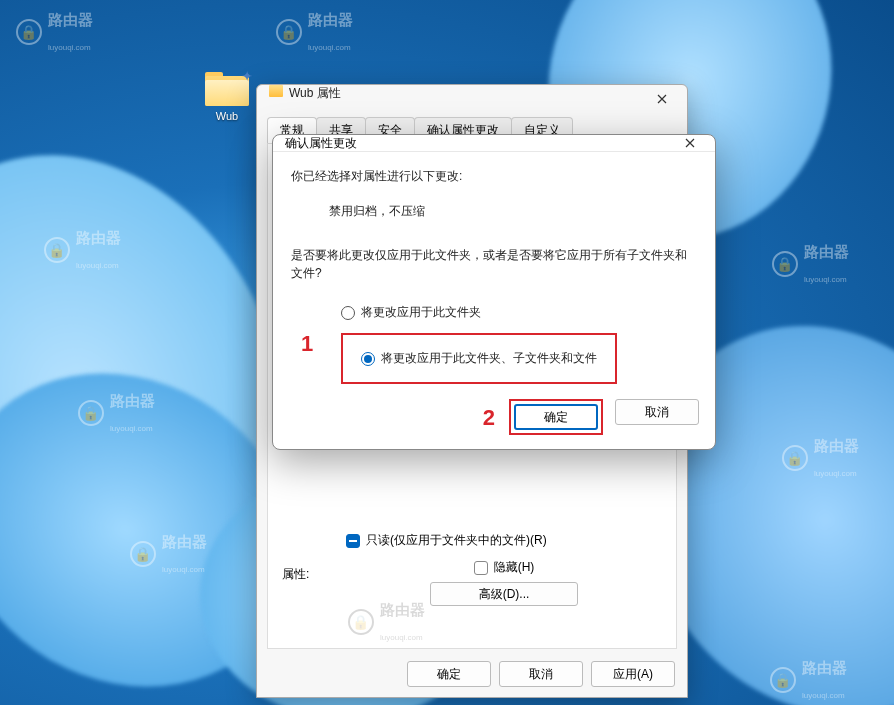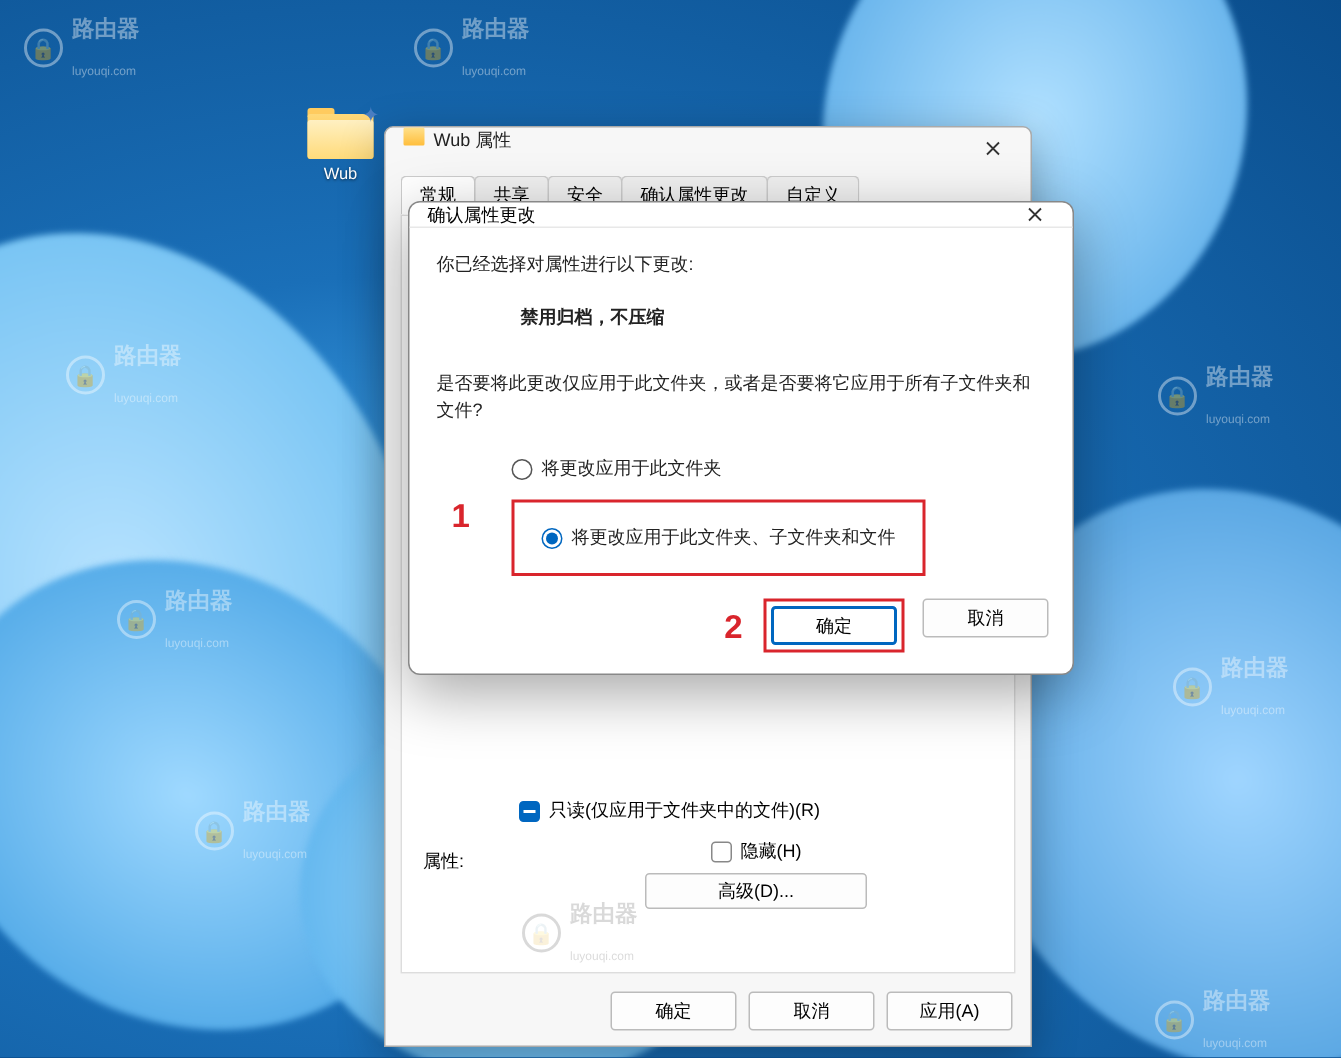--- a/index.html
+++ b/index.html
@@ -64,21 +64,21 @@
 
     .confirm-dialog {
       position: absolute; top: 134px; left: 272px; width: 444px; height: 316px;
       background: #fff; border: 1px solid #888; border-radius: 8px;
       box-shadow: 0 12px 40px rgba(0,0,0,0.35); z-index: 100;
     }
     .confirm-titlebar { height: 17px; display: flex; align-items: center; padding: 0 4px 0 12px; border-bottom: 1px solid #e8e8e8; }
     .confirm-title { flex: 1; font-size: 12px; }
     .confirm-body { padding: 16px 18px; font-size: 12px; color: #222; }
     .confirm-line1 { margin-bottom: 18px; }
-    .confirm-change { margin-left: 56px; margin-bottom: 26px; font-weight: bold; }
+    .confirm-change { margin-left: 38px; margin-bottom: 26px; }
     .confirm-line2 { margin-bottom: 22px; line-height: 1.5; }
     .radio-group { margin-left: 50px; }
     .radio-row { display: flex; align-items: center; margin-bottom: 12px; gap: 6px; cursor: pointer; }
     .radio { width: 14px; height: 14px; border: 1px solid #555; border-radius: 50%; display: inline-flex; align-items: center; justify-content: center; }
     .radio.checked::after { content:''; width: 8px; height: 8px; background: #0067c0; border-radius: 50%; }
     .radio.checked { border-color: #0067c0; }
     .highlight-box { border: 2px solid #d9252c; padding: 3px 6px; display: inline-flex; align-items: center; gap: 6px; }
     .annot { position: absolute; font-size: 22px; font-weight: bold; color: #d9252c; }
     .confirm-buttons { position: absolute; bottom: 14px; right: 16px; display: flex; gap: 12px; }
     .btn-ok-wrap { border: 2px solid #d9252c; padding: 3px; }

